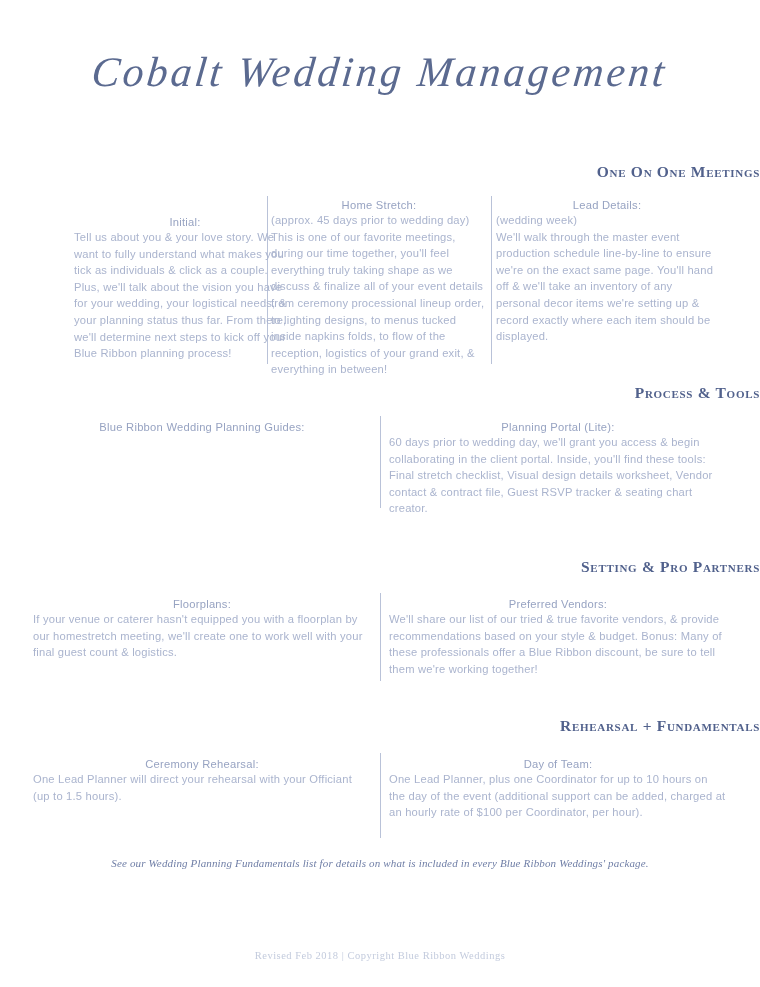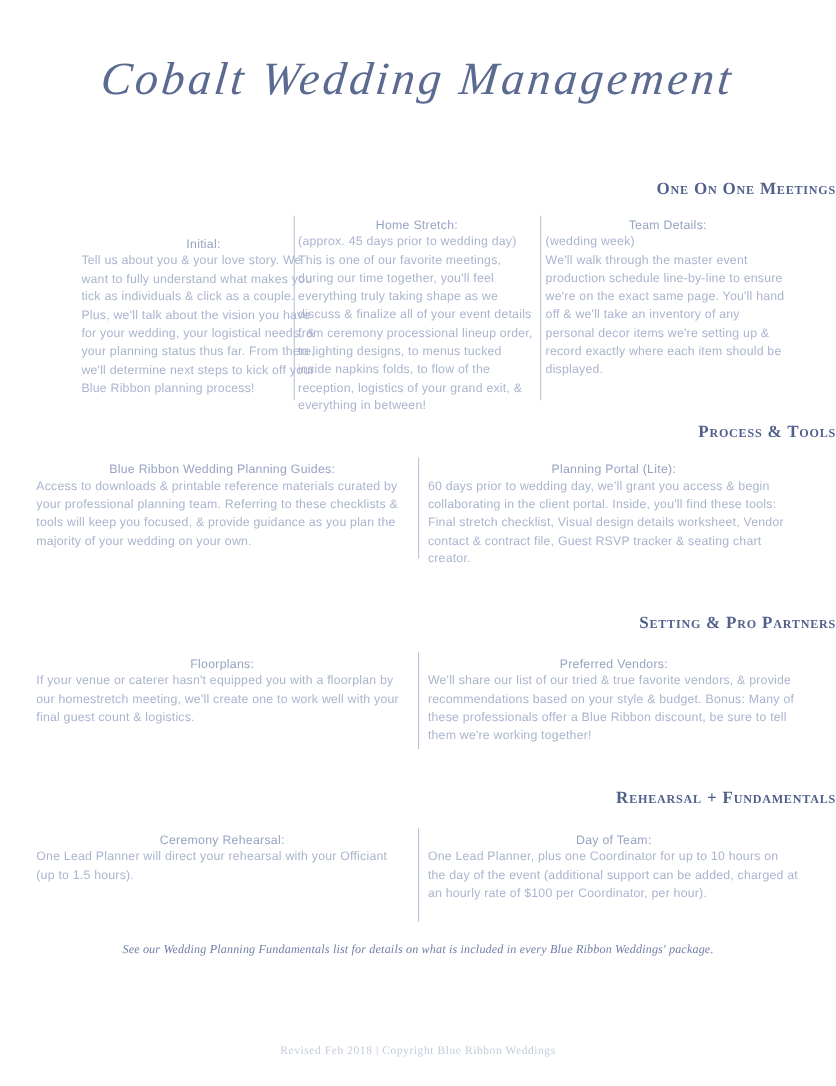--- a/index.html
+++ b/index.html
@@ -110,34 +110,33 @@
     <div class="col-body">Tell us about you &amp; your love story. We want to fully understand what makes you tick as individuals &amp; click as a couple. Plus, we'll talk about the vision you have for your wedding, your logistical needs, &amp; your planning status thus far. From there, we'll determine next steps to kick off your Blue Ribbon planning process!</div>
   </div>
 
   <div class="block" style="left:271px; top:199px; width:216px;">
     <div class="col-title">Home Stretch:</div>
     <div class="col-body sub">(approx. 45 days prior to wedding day)</div>
     <div class="col-body">This is one of our favorite meetings, during our time together, you'll feel everything truly taking shape as we discuss &amp; finalize all of your event details from ceremony processional lineup order, to lighting designs, to menus tucked inside napkins folds, to flow of the reception, logistics of your grand exit, &amp; everything in between!</div>
   </div>
 
   <div class="block" style="left:496px; top:199px; width:222px;">
-    <div class="col-title">Team Details:</div>
+    <div class="col-title">Lead Details:</div>
     <div class="col-body sub">(wedding week)</div>
     <div class="col-body">We'll walk through the master event production schedule line-by-line to ensure we're on the exact same page. You'll hand off &amp; we'll take an inventory of any personal decor items we're setting up &amp; record exactly where each item should be displayed.</div>
   </div>
 
   <div class="block" style="left:0; top:384px; width:760px;padding-left:45px;">
     <div class="section-heading">Process &amp; Tools</div>
   </div>
 
   <div class="divider" style="left:380px; top:416px; height:92px;"></div>
 
   <div class="block" style="left:33px; top:421px; width:338px;">
     <div class="col-title">Blue Ribbon Wedding Planning Guides:</div>
-    <div class="col-body">Access to downloads &amp; printable reference materials curated by your professional planning team. Referring to these checklists &amp; tools will keep you focused, &amp; provide guidance as you plan the majority of your wedding on your own.</div>
   </div>
 
   <div class="block" style="left:389px; top:421px; width:338px;">
     <div class="col-title">Planning Portal (Lite):</div>
     <div class="col-body">60 days prior to wedding day, we'll grant you access &amp; begin collaborating in the client portal. Inside, you'll find these tools: Final stretch checklist, Visual design details worksheet, Vendor contact &amp; contract file, Guest RSVP tracker &amp; seating chart creator.</div>
   </div>
 
   <div class="block" style="left:0; top:558px; width:760px;">
     <div class="section-heading">Setting &amp; Pro Partners</div>
   </div>

